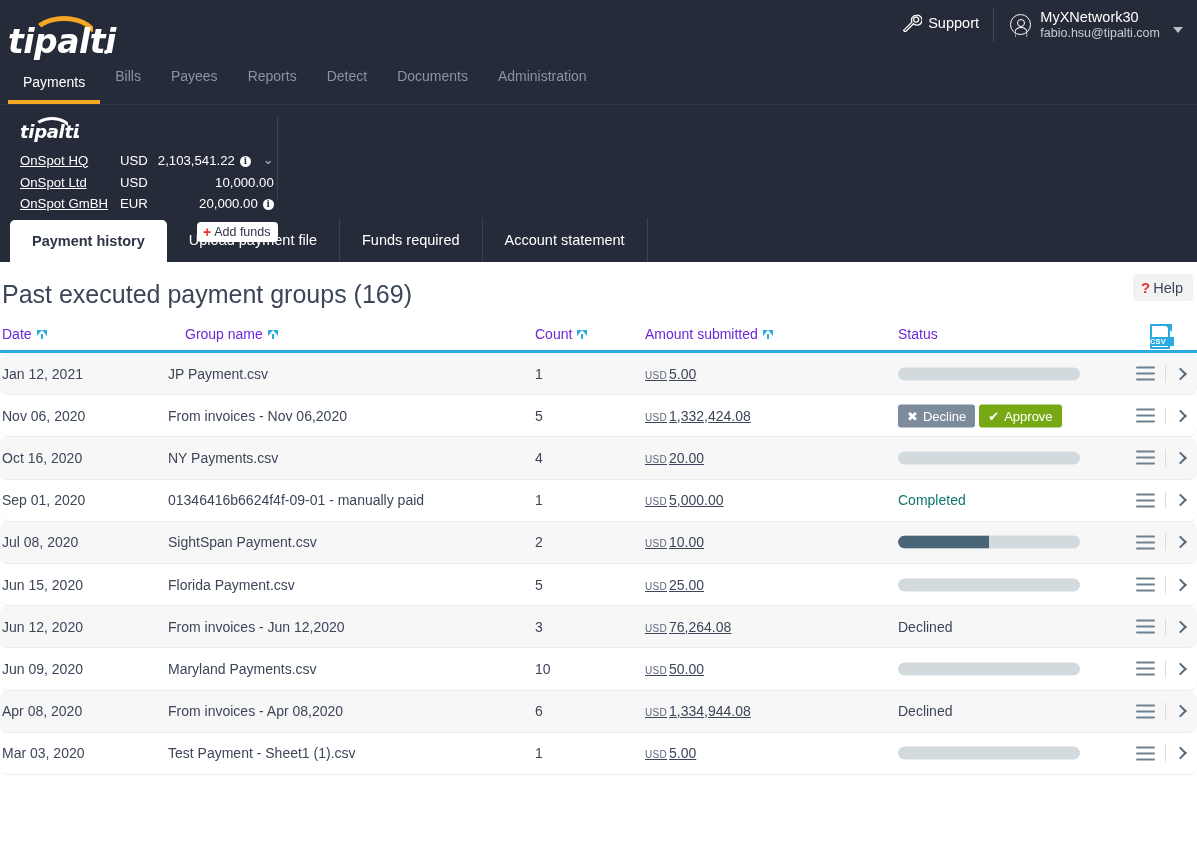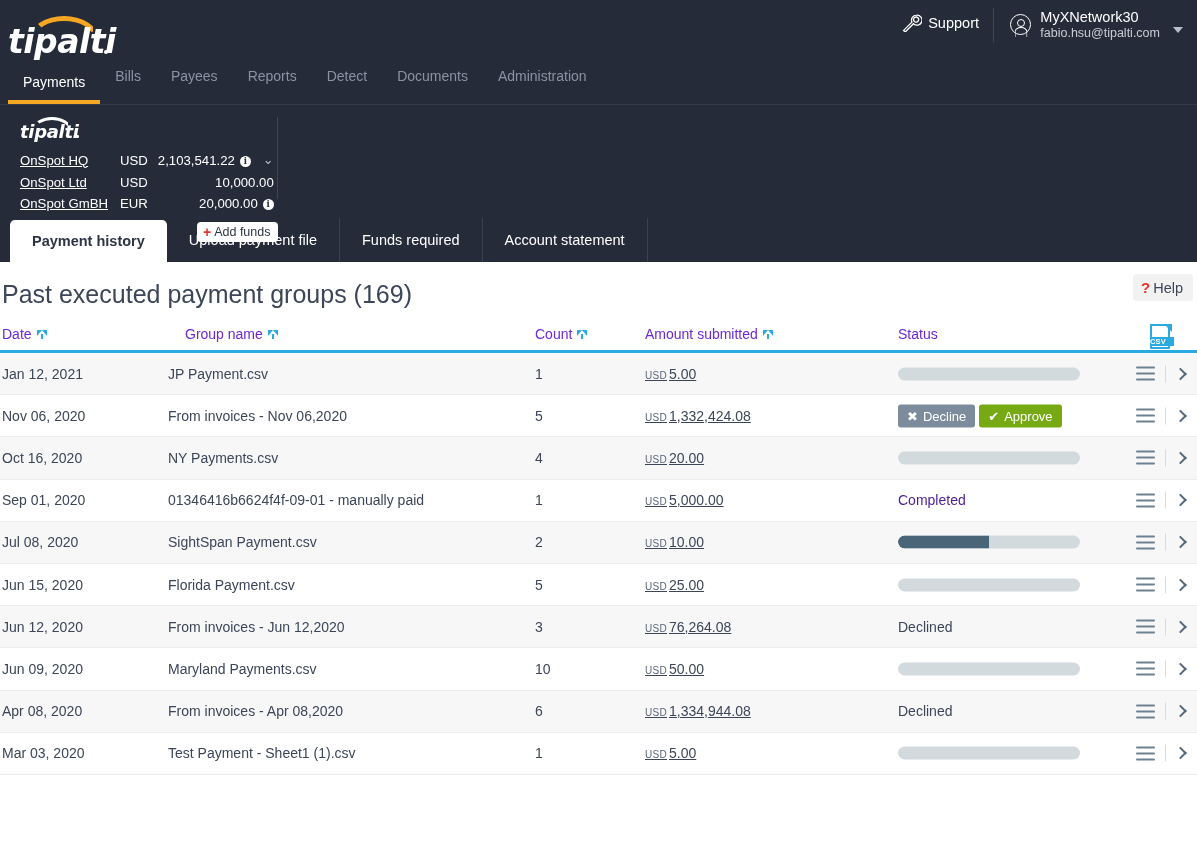--- a/index.html
+++ b/index.html
@@ -275,40 +275,41 @@
   }
   .filter-ico::after {
     content: ""; position: absolute; left: 4px; top: 5px;
     width: 2px; height: 5px; background: #29abe2;
   }
 
   .row {
     position: relative;
     height: 42.2px;
     border-bottom: 1px solid #ececee;
+    border-radius: 8px;
   }
   .row.alt { background: #f7f7f8; }
   .cell {
     position: absolute; top: 50%; transform: translateY(-50%);
     font-size: 14px; color: #3c4658; white-space: nowrap;
   }
   .c-date { left: 2px; }
   .c-name { left: 168px; }
   .c-count { left: 535px; }
   .c-amount { left: 645px; text-decoration: underline; }
   .cur-sm { font-size: 10px; color: #5a6478; letter-spacing: 0.3px; margin-right: 2px; }
   .c-status { left: 898px; width: 200px; display: flex; align-items: center; }
   .c-actions { right: 8px; display: flex; align-items: center; gap: 0; }
 
   .pbar {
     width: 182px; height: 13px; border-radius: 7px;
     background: #d3dade; overflow: hidden;
   }
   .pbar-fill { height: 100%; background: #4a6578; border-radius: 7px 0 0 7px; }
-  .status-link { color: #4c1d95; font-size: 14px; }
+  .status-link { color: #0f766e; font-size: 14px; }
   .status-plain { color: #3c4658; font-size: 14px; }
 
   .btn-decline, .btn-approve {
     display: inline-flex; align-items: center; gap: 5px;
     color: #ffffff; font-size: 13px;
     padding: 4px 9px; border-radius: 3px; cursor: pointer;
     white-space: nowrap;
   }
   .btn-decline { background: #7d8c9c; }
   .btn-approve { background: #76a914; margin-left: 4px; }

